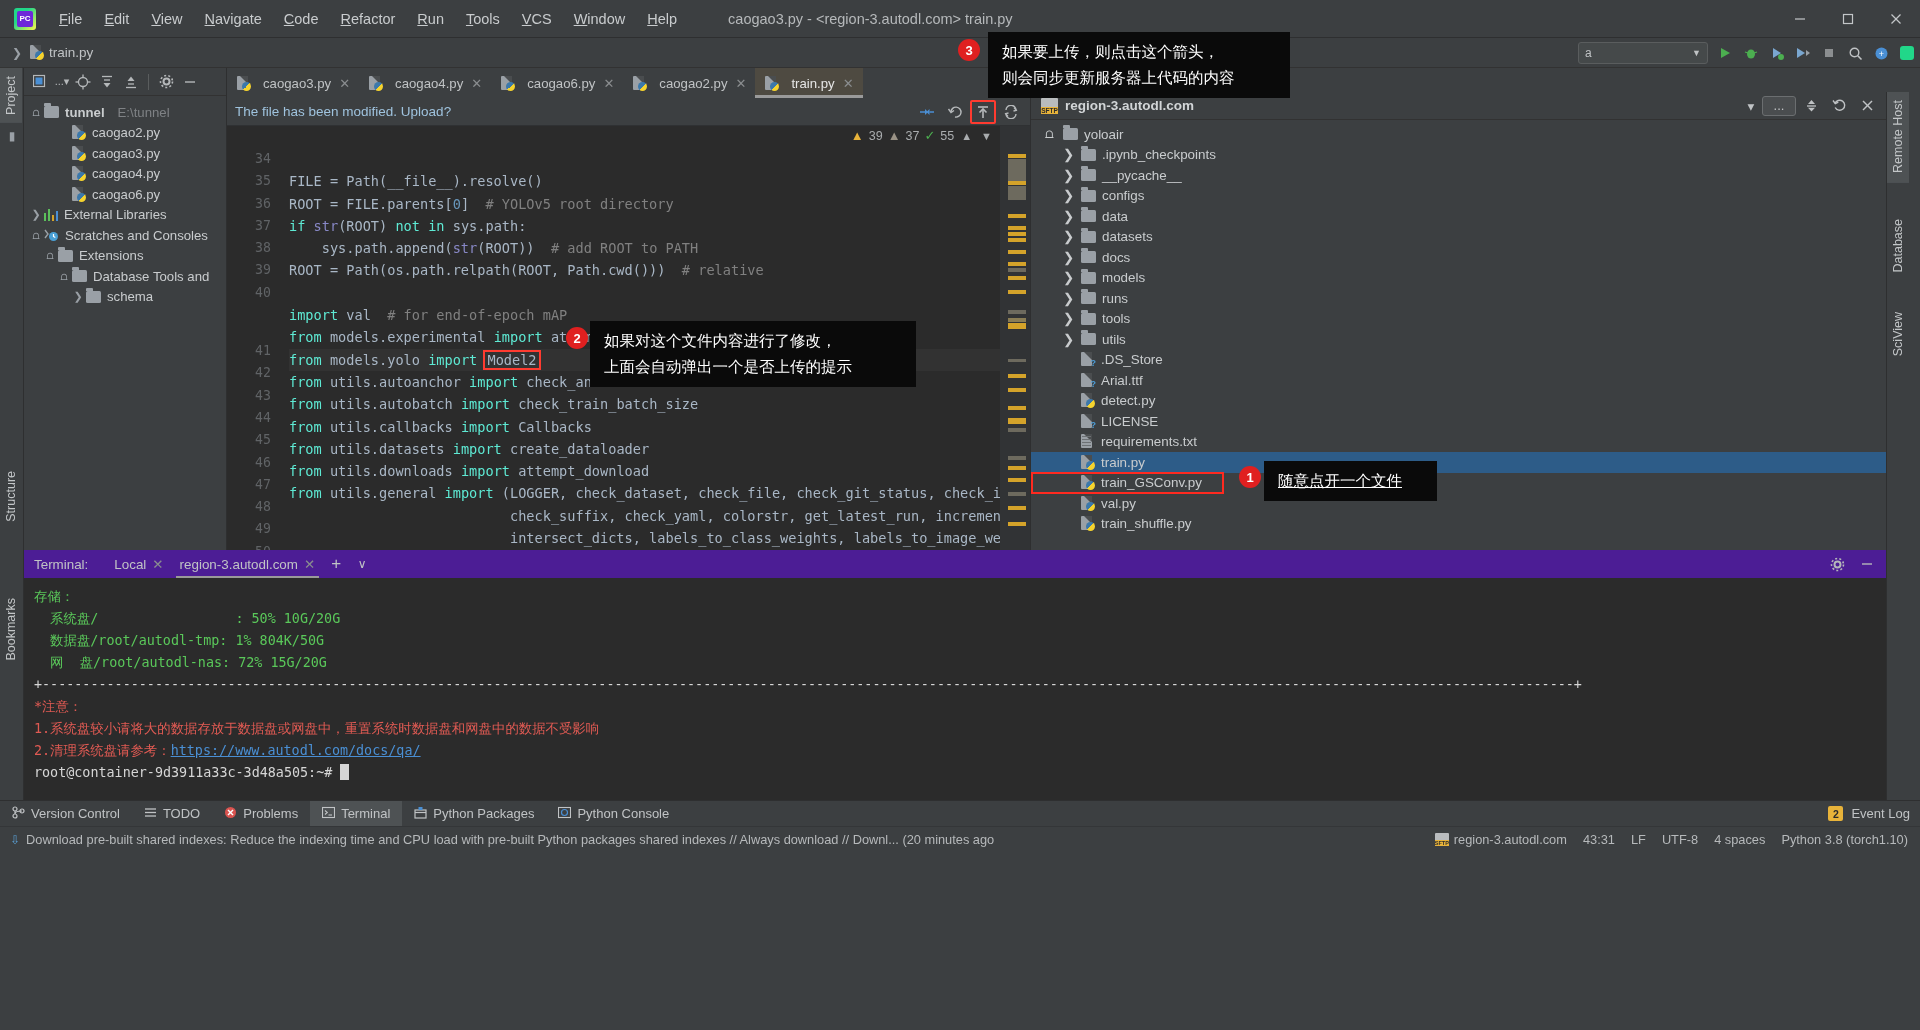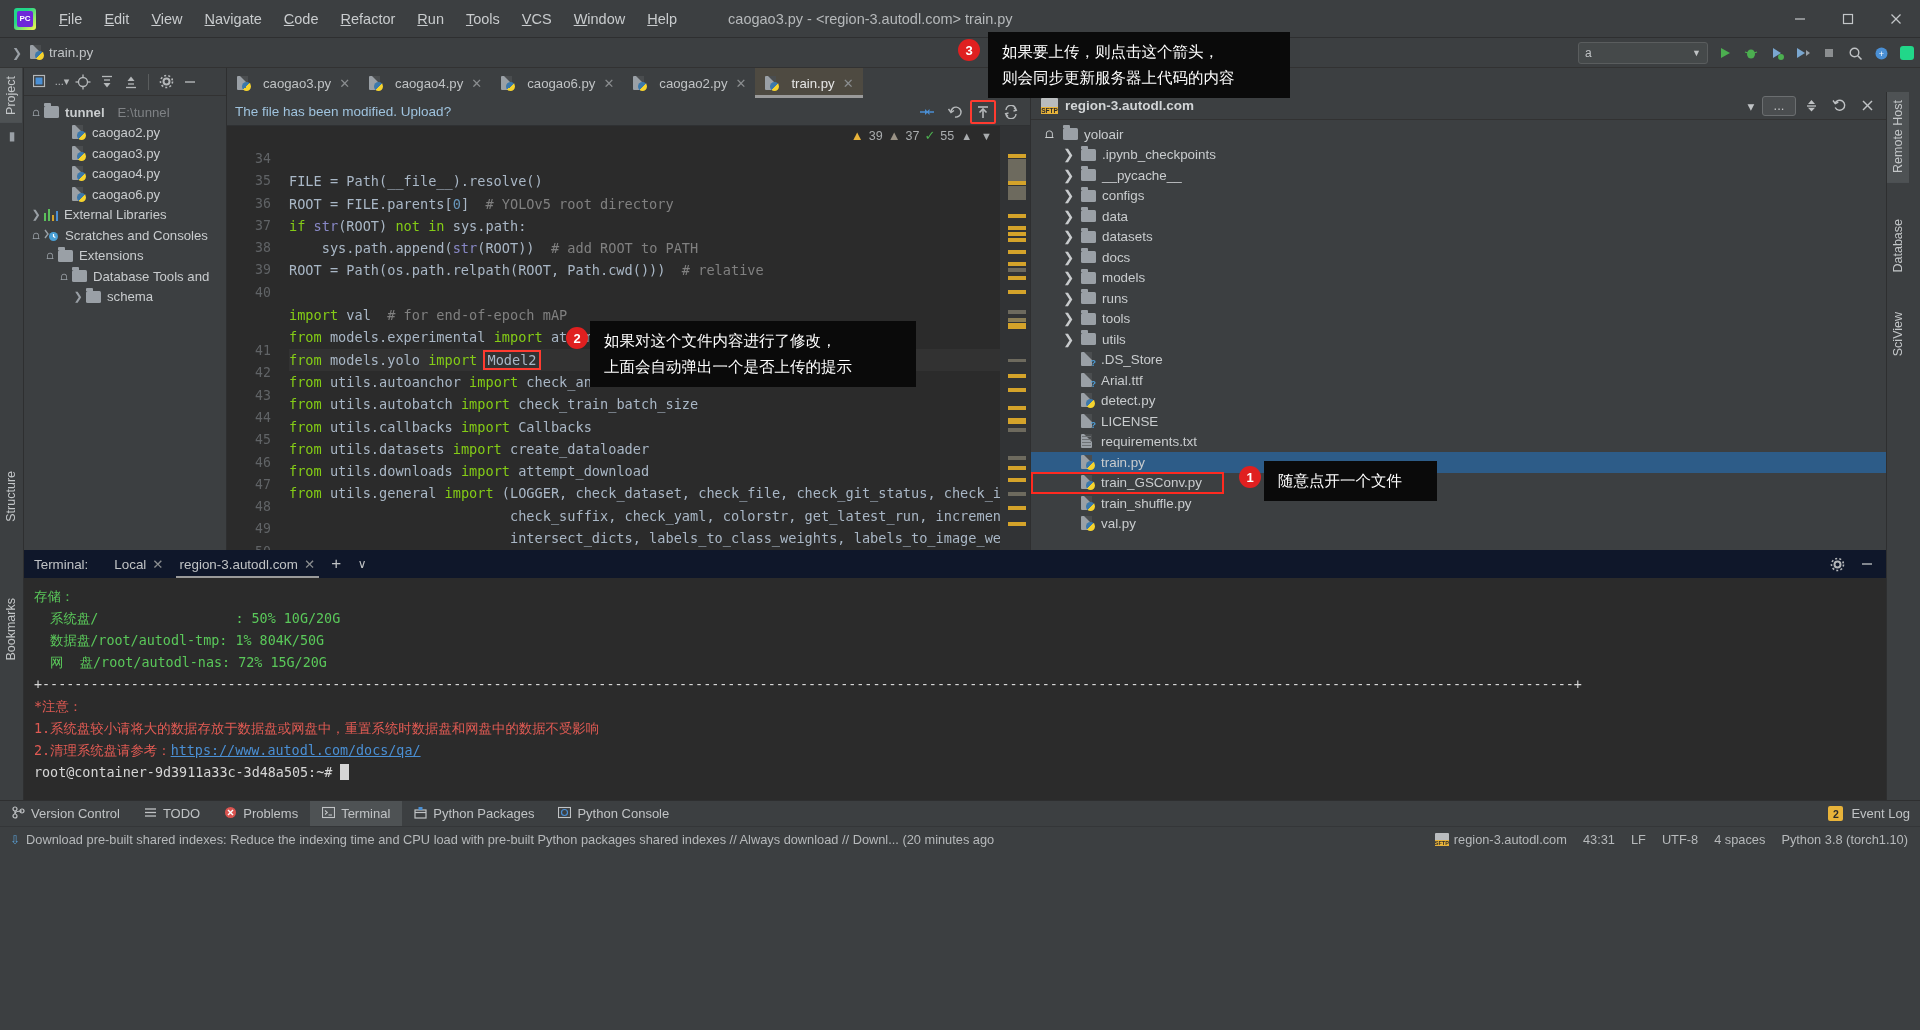--- a/index.html
+++ b/index.html
@@ -166,21 +166,21 @@
   .gutter {
     position: absolute; left: 0; top: 22px; width: 52px;
     text-align: right; color: #606366; font-size: 13.2px;
     font-family: "DejaVu Sans Mono", monospace; line-height: 22.3px;
   }
   .code {
     position: absolute; left: 62px; top: 22px; right: 30px;
     font-family: "DejaVu Sans Mono", monospace; font-size: 13.6px;
     line-height: 22.3px; color: #a9b7c6; white-space: pre;
   }
-  .code .kw { color: #84cc16; }
+  .code .kw { color: #5eead4; }
   .code .bi { color: #8888c6; }
   .code .cm { color: #808080; }
   .code .nu { color: #6897bb; }
   .code .hlbox { outline: 2px solid #ff3b30; padding: 0 2px; }
   .code-line.hl { background: #323232; }
   .code-line { height: 22.3px; }
   .mk { position:absolute; right:4px; width: 18px; }
 
   
   .remote {
@@ -223,21 +223,21 @@
     position: absolute; right: 0; top: 92px; width: 34px; height: 708px;
     background: #3c3f41; border-left: 1px solid #2e2f30;
   }
 
   
   .terminal {
     position: absolute; left: 24px; top: 550px; width: 1862px; height: 250px;
     background: #2b2b2b;
   }
   .term-head {
-    height: 28px; background: #0f172a; display:flex; align-items:center; gap: 0px;
+    height: 28px; background: #4c1d95; display:flex; align-items:center; gap: 0px;
     font-size: 13.4px; color: #c0c3c5; padding-left: 10px; position: relative;
   }
   .term-label { margin-right: 18px; }
   .term-tab { padding: 0 8px; display:flex; align-items:center; gap:6px; height: 28px; position: relative;}
   .term-tab.active:after{ content:''; position:absolute; left:4px;right:4px;bottom:0;height:2px;background:#9a9a9a; }
   .term-head-right { position:absolute; right:6px; top:0; height:28px; display:flex; align-items:center; gap:4px; }
   .term-body {
     padding: 8px 10px 0 10px; font-family:"DejaVu Sans Mono", monospace;
     font-size: 13.4px; line-height: 22px; color: #d6d6d6; white-space: pre;
   }
@@ -832,30 +832,30 @@
           </span>
           <span>train_GSConv.py</span>
         </div>
         <div class="rrow">
           <span style="width:32px"></span>
           <span style="width:18px"></span>
           <span class="file-ic">
             <span class="pg"></span>
             <span class="sn"></span>
           </span>
+          <span>val.py</span>
+        </div>
+        <div class="rrow">
+          <span style="width:32px"></span>
+          <span style="width:18px"></span>
+          <span class="file-ic">
+            <span class="pg"></span>
+            <span class="sn"></span>
+          </span>
           <span>train_shuffle.py</span>
-        </div>
-        <div class="rrow">
-          <span style="width:32px"></span>
-          <span style="width:18px"></span>
-          <span class="file-ic">
-            <span class="pg"></span>
-            <span class="sn"></span>
-          </span>
-          <span>val.py</span>
         </div>
       </div>
   </div>
 
   <div class="rightstrip">
     <div class="vtab sel" style="padding-top:10px">Remote Host</div>
     <div class="vtab" style="margin-top:28px">Database</div>
     <div class="vtab" style="margin-top:24px">SciView</div>
   </div>
 
@@ -963,21 +963,21 @@
       <span>43:31</span>
       <span>LF</span>
       <span>UTF-8</span>
       <span>4 spaces</span>
       <span>Python 3.8 (torch1.10)</span>
     </div>
   </div>
 
   <div id="annot-layer">
       <div class="bubble" style="left: 1239px; top: 466px;">1</div>
-      <div class="annot" style="left: 1264px; top: 461px; width: 173px; min-height: 32px;">随意点开一个文件</div>
+      <div class="annot" style="left: 1264px; top: 461px; width: 173px; min-height: 32px; text-decoration: underline;">随意点开一个文件</div>
       <div class="bubble" style="left: 566px; top: 327px;">2</div>
       <div class="annot" style="left: 590px; top: 321px; width: 326px; min-height: 60px;">如果对这个文件内容进行了修改，
 上面会自动弹出一个是否上传的提示</div>
       <div class="bubble" style="left: 958px; top: 39px;">3</div>
       <div class="annot" style="left: 988px; top: 32px; width: 302px; min-height: 61px;">如果要上传，则点击这个箭头，
 则会同步更新服务器上代码的内容</div>
       <div class="redbox" style="left: 1031px; top: 471.5px; width: 193px; height: 22.5px;"></div>
     </div>
 
 </div>

